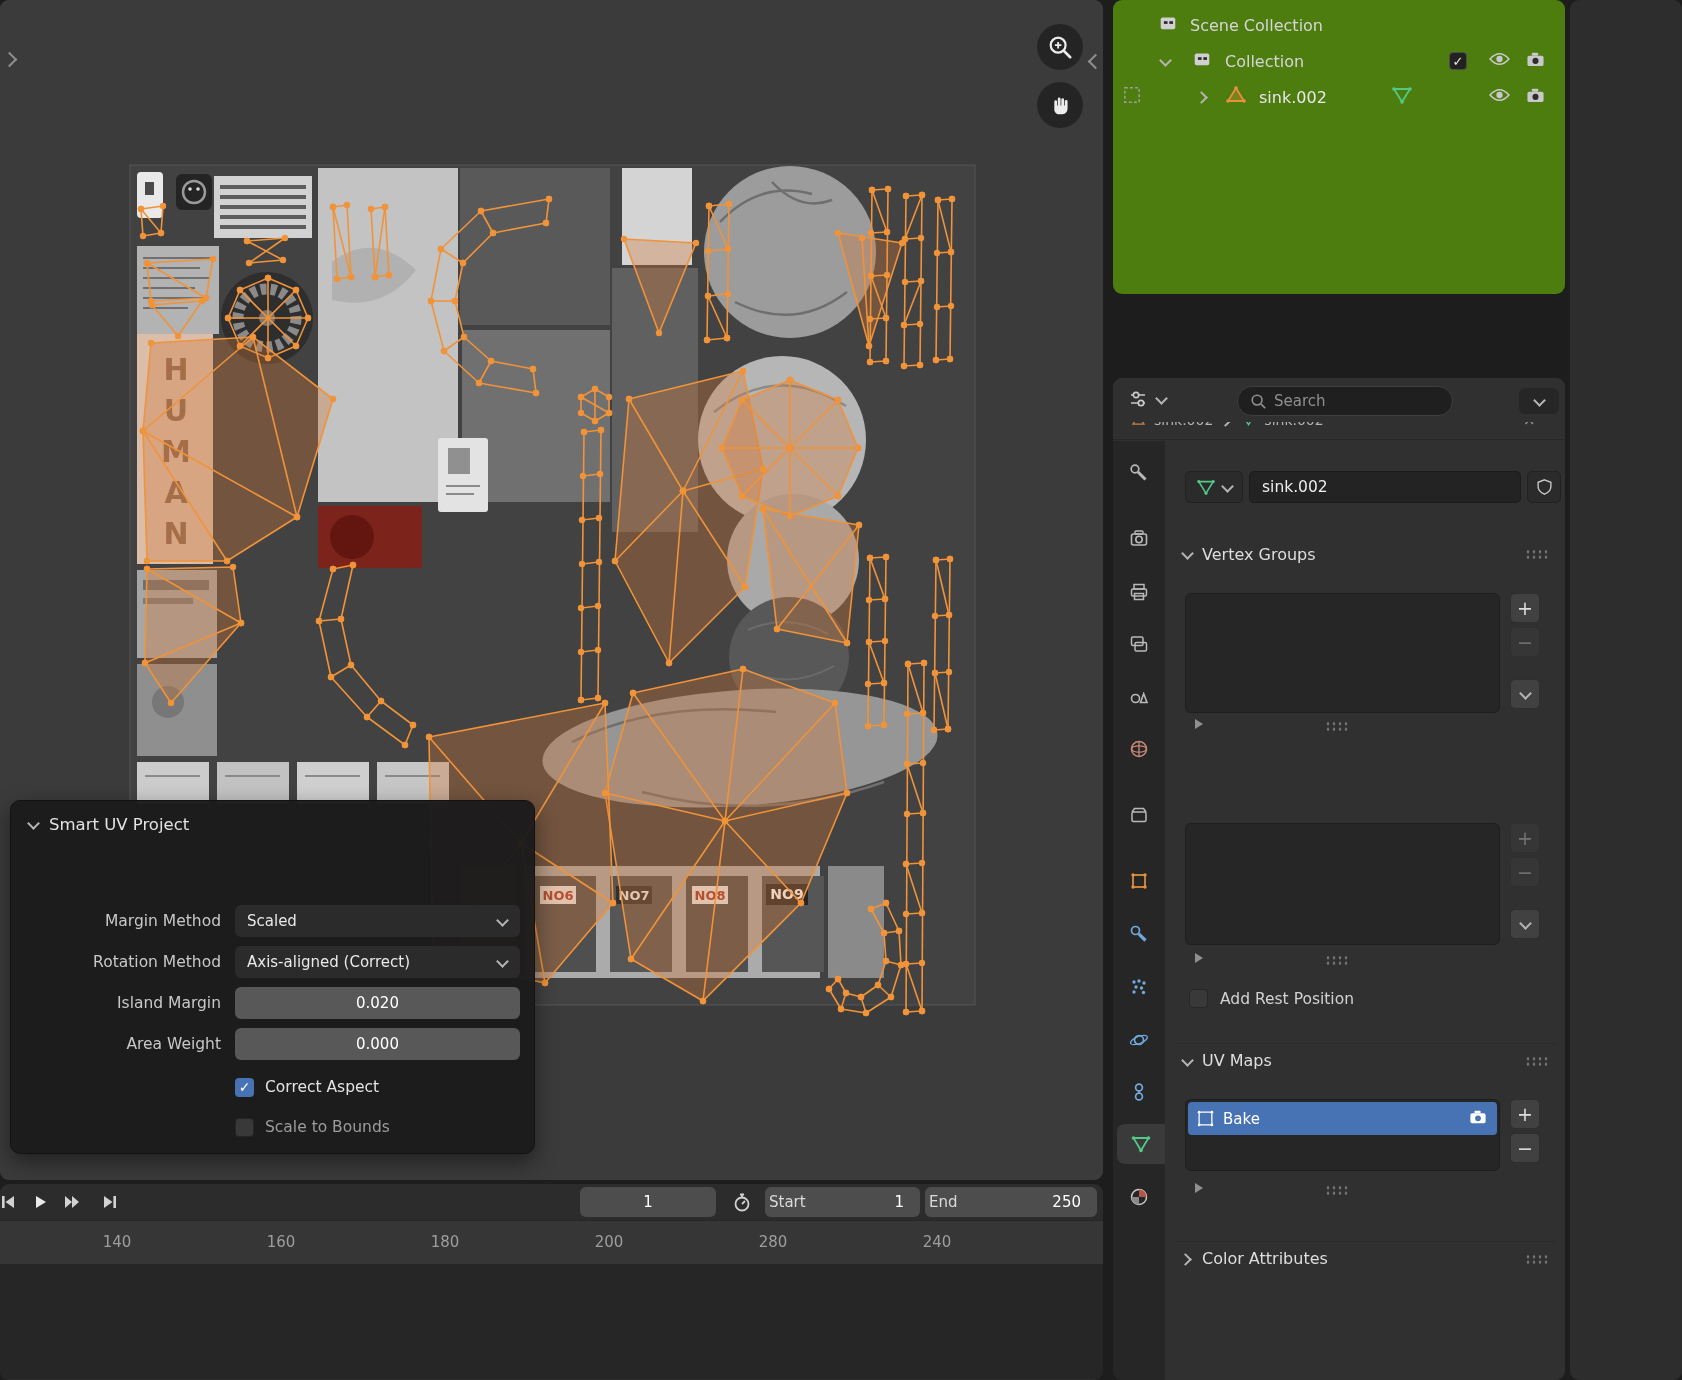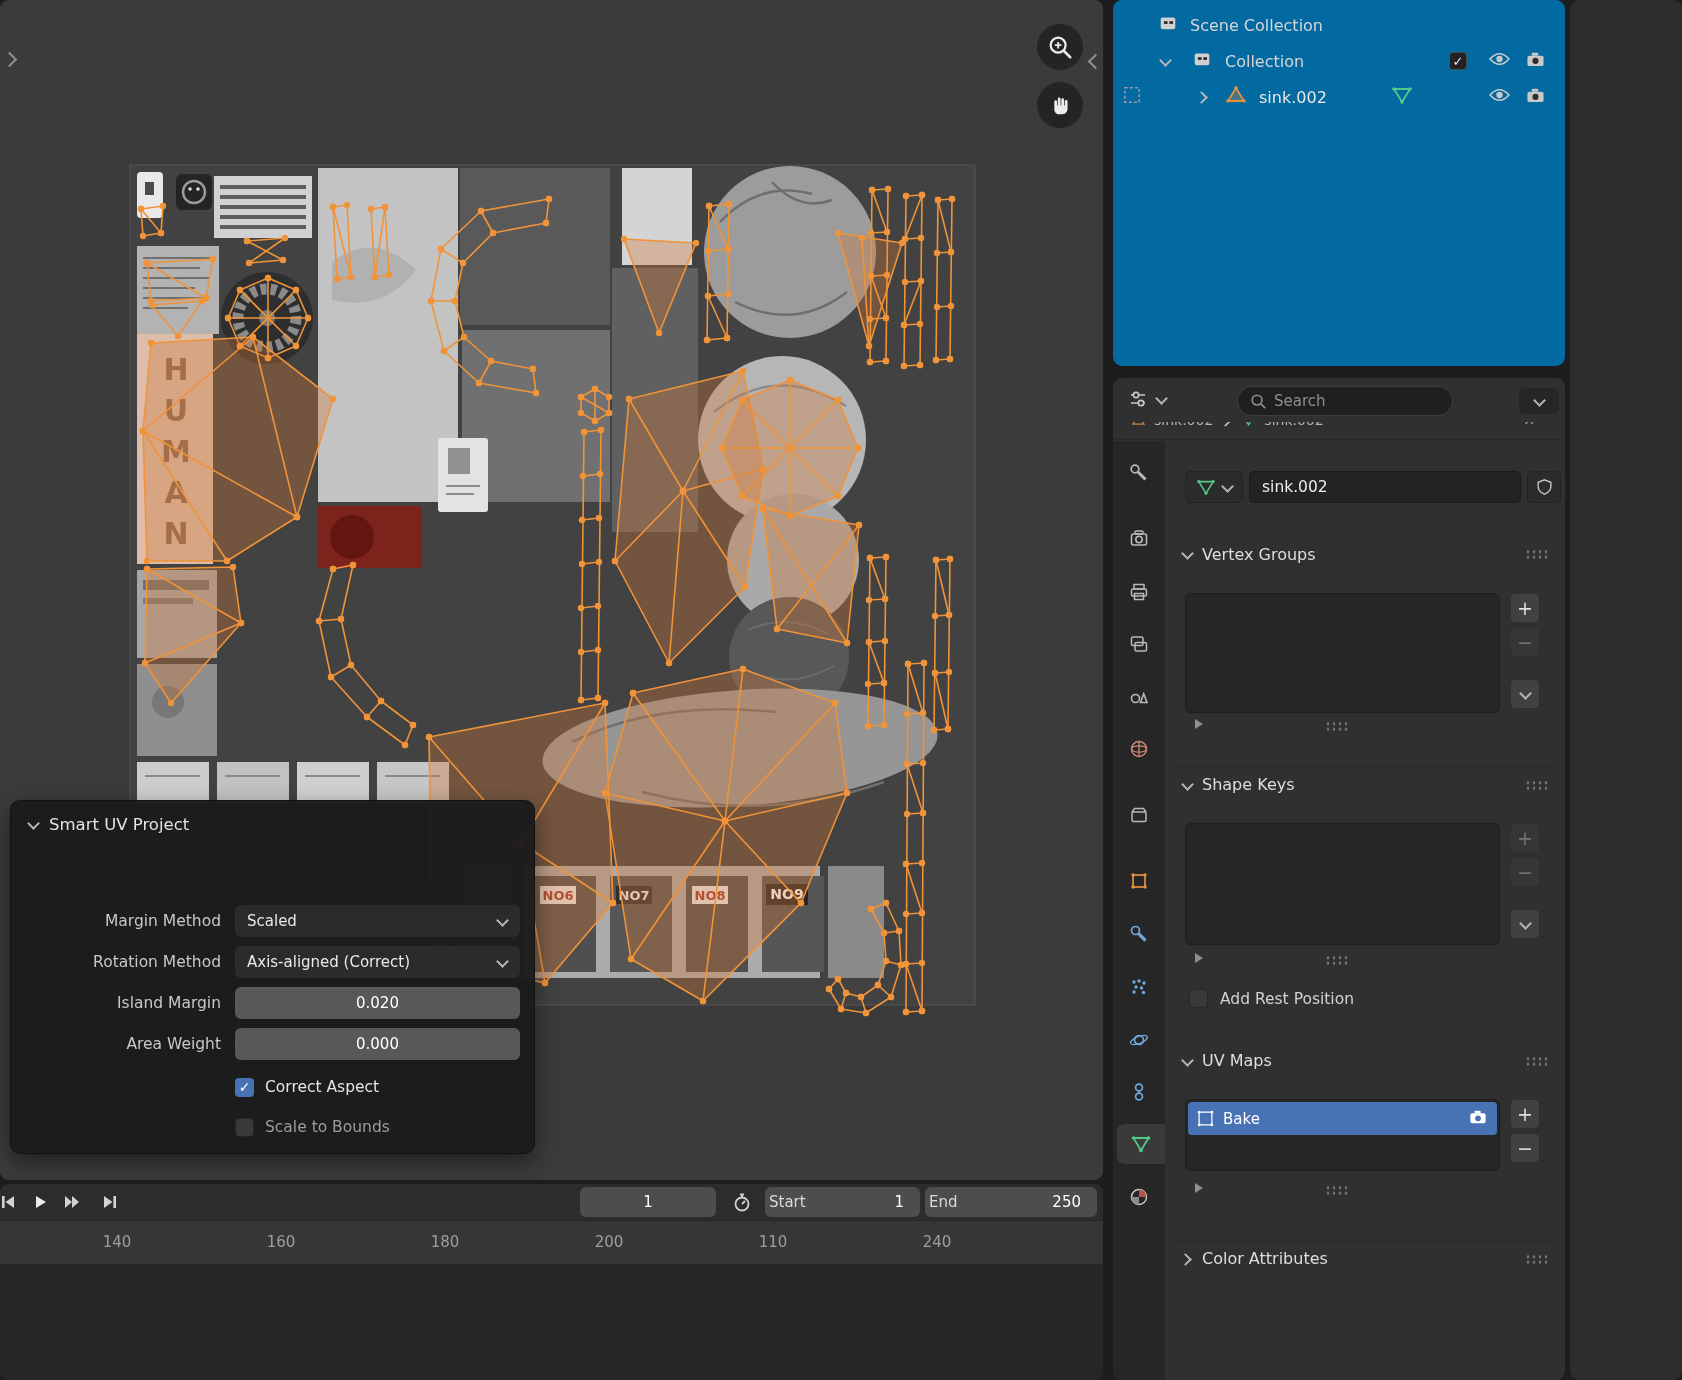--- a/index.html
+++ b/index.html
@@ -45,21 +45,21 @@
   .tl-btn{position:absolute;top:4px;width:28px;height:28px;display:flex;align-items:center;justify-content:center;border-radius:5px}
   .tl-field{position:absolute;top:3px;height:30px;background:#4d4d4d;border-radius:6px;display:flex;align-items:center;
             font-size:15px;color:#fff}
   .tl-field .fl{color:#dadada;margin-left:4px}
   .tl-field .fv{margin-left:auto;margin-right:16px}
   .tl-ruler{position:relative;height:44px;background:#363636;border-top:1px solid #262626}
   .tick{position:absolute;top:12px;transform:translateX(-50%);color:#9e9e9e;font-size:15px}
   .tl-body{height:115px;background:#262626}
 
   
-  .outliner{position:absolute;left:1113px;top:0;width:452px;height:366px;background:#0369a1;border-radius:9px}
+  .outliner{position:absolute;left:1113px;top:0;width:452px;height:294px;background:#4d7c0f;border-radius:9px}
   .orow{position:absolute;left:0;width:100%;height:30px}
   .orow .abs{position:absolute;top:50%;transform:translateY(-50%)}
   .olabel{font-size:16px;color:#d6d6d6;white-space:nowrap}
   .ocb{width:18px;height:18px;background:#222;border:1px solid #4c4c4c;border-radius:4px;color:#e9e9e9;
        font-size:13px;display:flex;align-items:center;justify-content:center}
 
   .right-strip{position:absolute;left:1570px;top:0;width:112px;height:1380px;background:#2d2d2d;border-radius:9px}
 
   .properties{position:absolute;left:1113px;top:378px;width:452px;height:1002px;background:#303030;border-radius:9px;overflow:hidden}
   .props-header{position:relative;height:44px;background:#303030}
@@ -1194,21 +1194,21 @@
       <div class="tl-field" style="left:925px;width:172px">
         <span class="fl">End</span>
           <span class="fv">250</span>
       </div>
     </div>
     <div class="tl-ruler">
       <span class="tick" style="left:117px">140</span>
       <span class="tick" style="left:281px">160</span>
       <span class="tick" style="left:445px">180</span>
       <span class="tick" style="left:609px">200</span>
-      <span class="tick" style="left:773px">110</span>
+      <span class="tick" style="left:773px">280</span>
       <span class="tick" style="left:937px">240</span>
     </div>
     <div class="tl-body"></div>
   </div>
 
   <div class="outliner">
     <div class="orow" style="top:10px">
       <span class="abs" style="left:45px">
         <svg width="20" height="20" viewBox="0 0 22 22">
             <rect x="3" y="5" width="16" height="13" rx="2" fill="#d0d0d0"></rect>
@@ -1458,25 +1458,20 @@
         <div class="sqbtn" style="left:345px;top:238px">
             <span class="cv down"></span>
           </div>
         <div class="underlist" style="left:30px;top:278px">
             <span class="tri-r"></span>
           </div>
         <div class="underlist" style="left:160px;top:280px">
             <span class="grip"></span>
           </div>
 
-        <div class="sect" style="top:326px">
-          <span class="cv down"></span>
-          <span>Shape Keys</span>
-          <span class="grip"></span>
-        </div>
         <div class="listbox" style="left:20px;top:382px;width:315px;height:122px"></div>
         <div class="sqbtn dim" style="left:345px;top:382px">+</div>
         <div class="sqbtn dim" style="left:345px;top:416px">−</div>
         <div class="sqbtn" style="left:345px;top:468px">
             <span class="cv down"></span>
           </div>
         <div class="underlist" style="left:30px;top:512px">
             <span class="tri-r"></span>
           </div>
         <div class="underlist" style="left:160px;top:514px">

